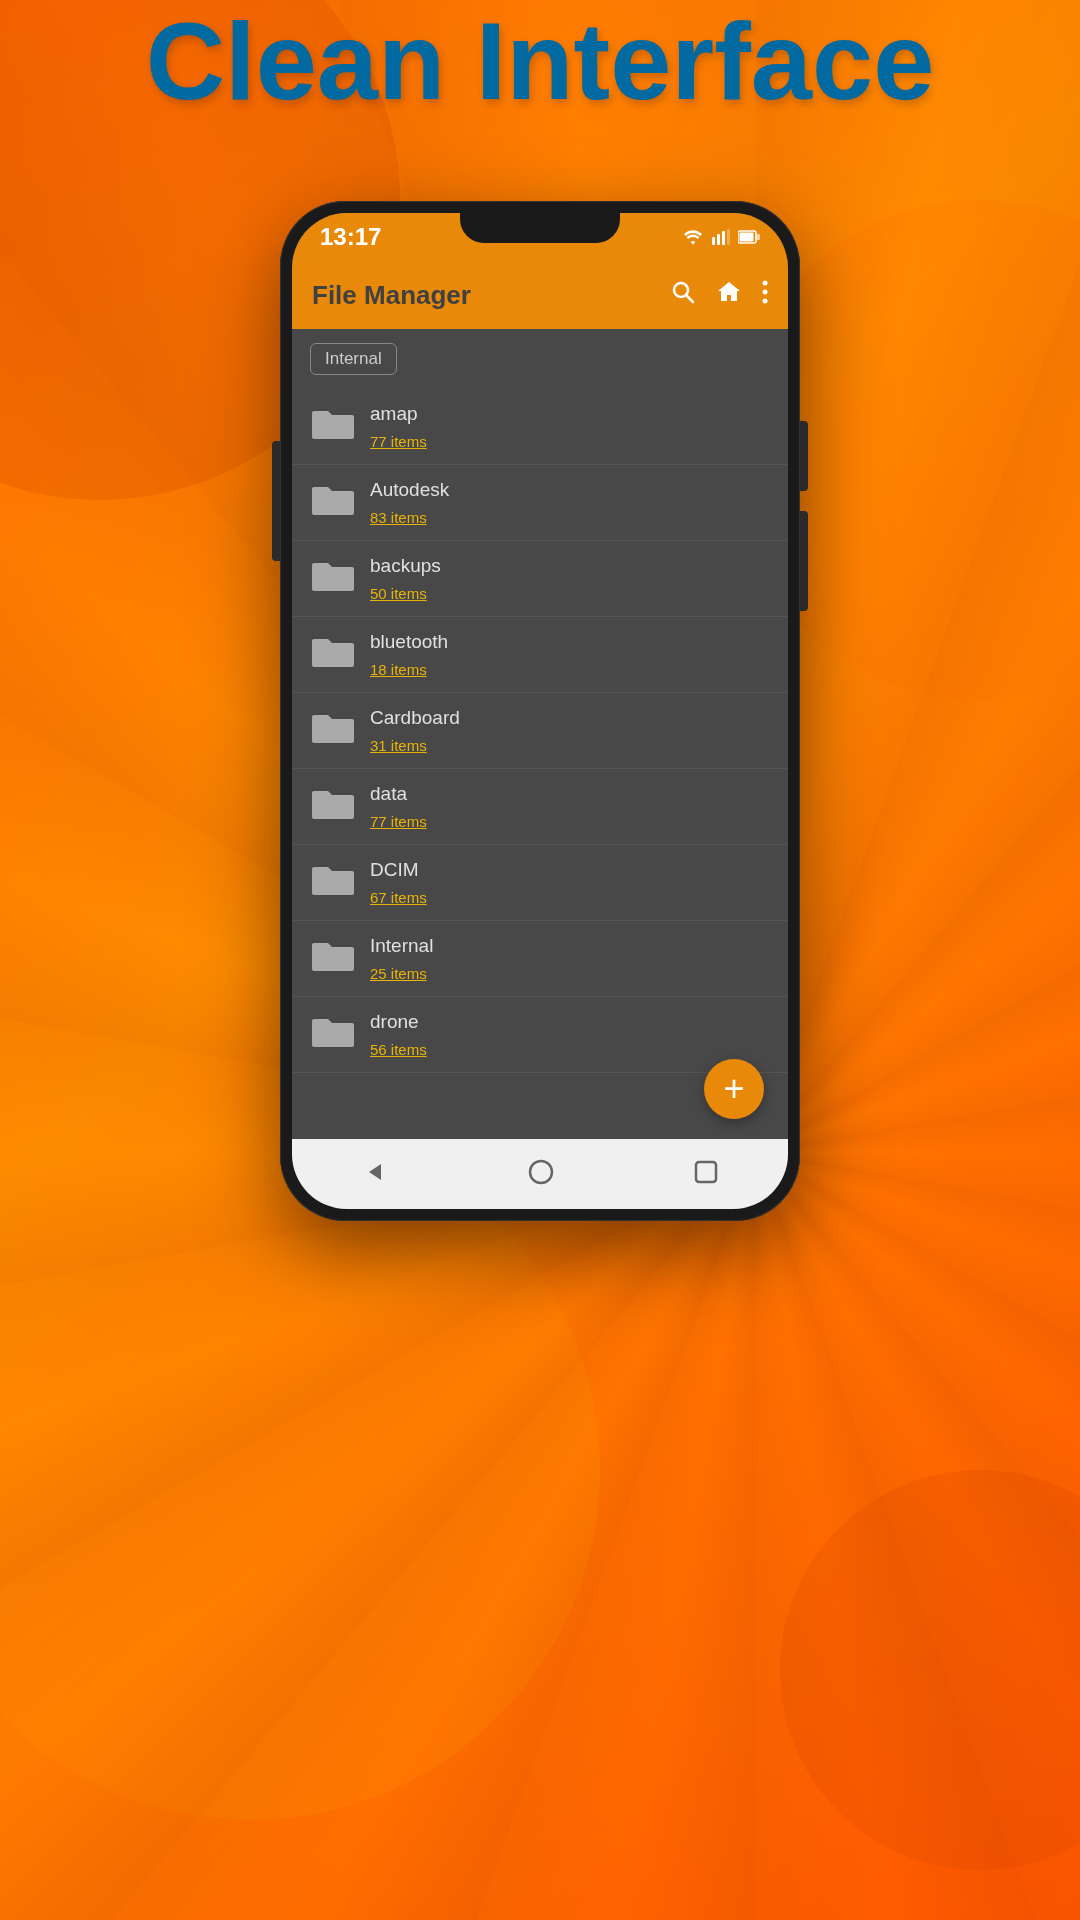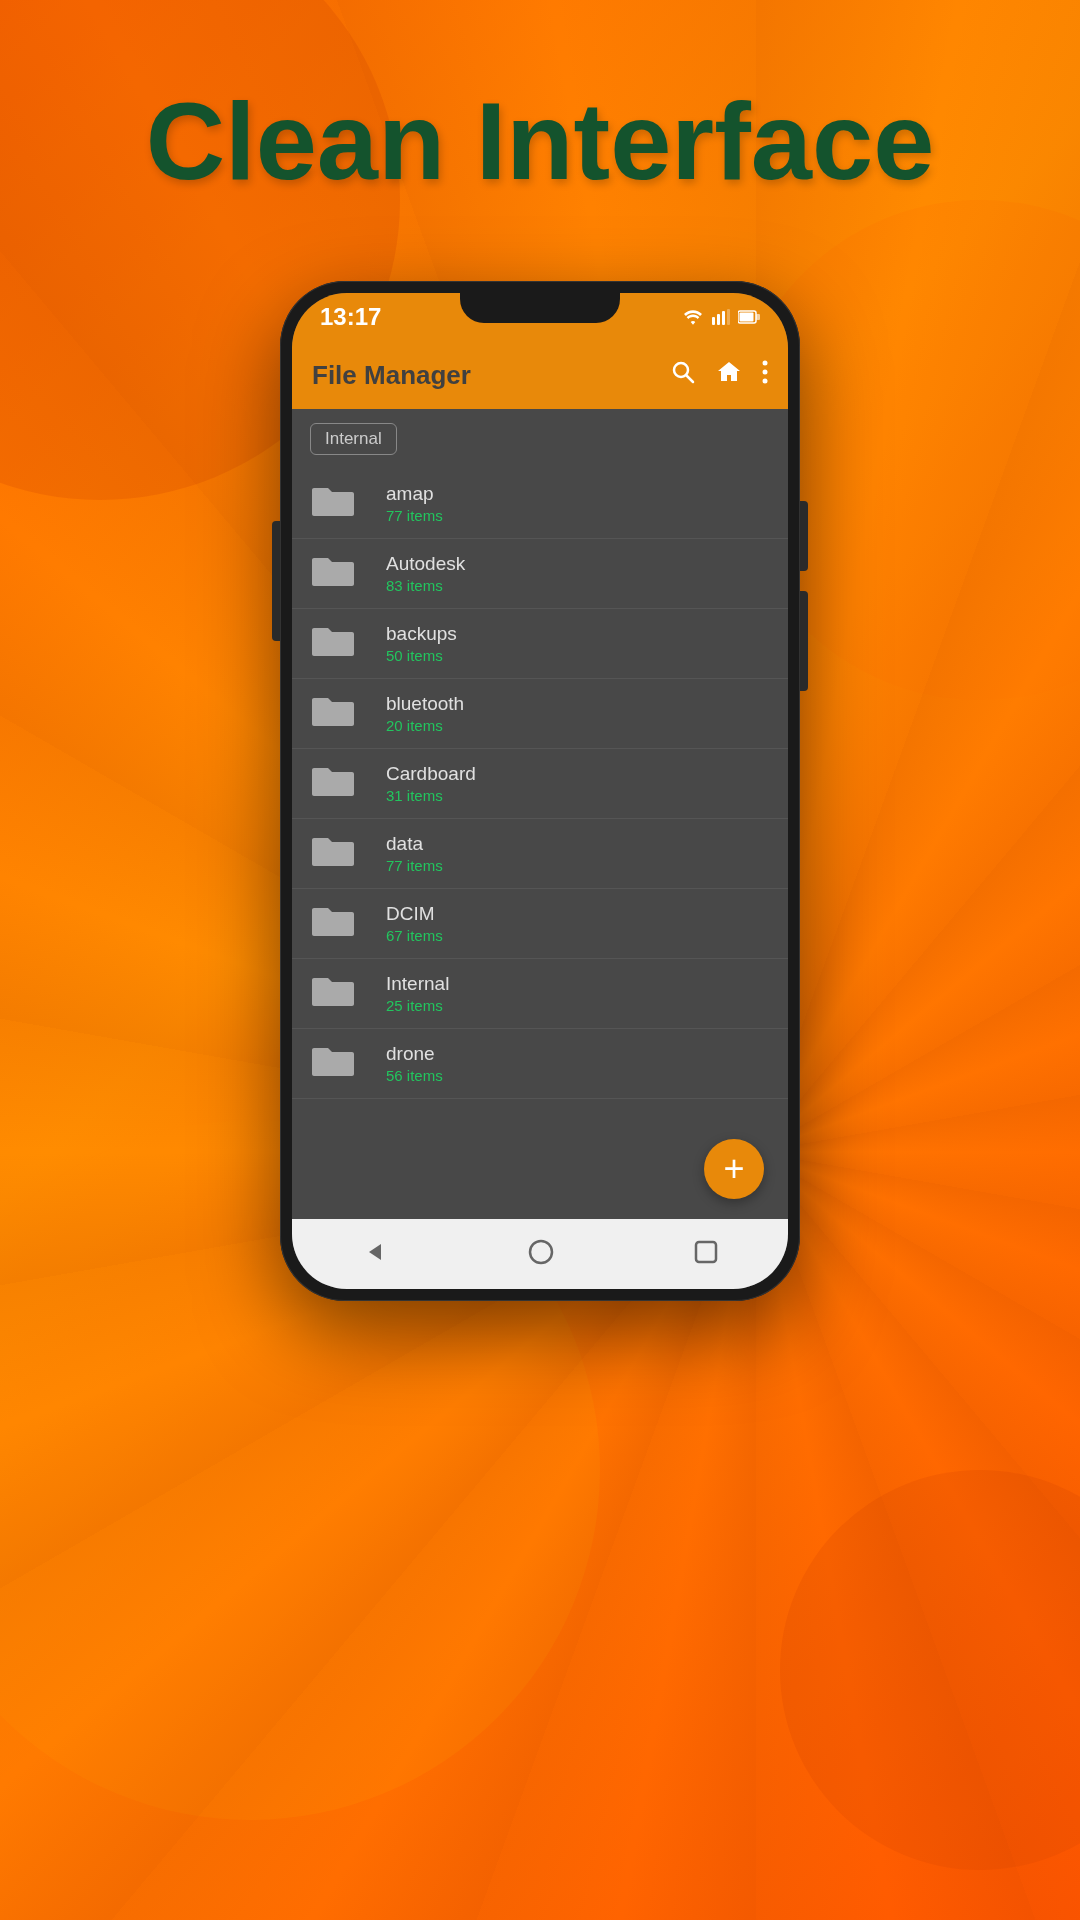--- a/index.html
+++ b/index.html
@@ -47,24 +47,23 @@
     .bg-swirl {
       position: absolute;
       width: 100%; height: 100%;
       background-image: repeating-conic-gradient(from 0deg at 70% 60%, rgba(180,60,0,0.15) 0deg, transparent 10deg, rgba(180,60,0,0.1) 20deg);
       pointer-events: none;
     }
 
     .headline {
       position: relative;
       z-index: 10;
-      margin-top: 80px;
       font-size: 110px;
       font-weight: 900;
-      color: #14532d;
+      color: #0369a1;
       text-align: center;
       line-height: 1.1;
       text-shadow: 2px 4px 8px rgba(0,0,0,0.2);
       padding: 0 60px;
     }
 
     
     .phone-wrapper {
       position: relative;
       z-index: 10;
@@ -223,21 +222,20 @@
       flex-direction: column;
     }
 
     .file-item {
       display: flex;
       align-items: center;
       padding: 14px 18px;
       border-bottom: 1px solid #555;
       cursor: pointer;
       flex-shrink: 0;
-      gap: 16px;
     }
 
     .folder-icon {
       width: 44px;
       height: 36px;
       margin-right: 16px;
       flex-shrink: 0;
     }
 
     .file-info {
@@ -245,23 +243,24 @@
       flex-direction: column;
     }
 
     .file-name {
       color: #e0e0e0;
       font-size: 19px;
       font-weight: 400;
     }
 
     .file-count {
-      color: #22c55e;
+      color: #eab308;
       font-size: 15px;
-      margin-top: 2px;
+      margin-top: 8px;
+      text-decoration: underline;
     }
 
     
     .bottom-nav {
       background: #f0f0f0;
       height: 70px;
       display: flex;
       align-items: center;
       justify-content: space-around;
       flex-shrink: 0;
@@ -390,21 +389,21 @@
                 <span class="file-name">backups</span>
                 <span class="file-count">50 items</span>
               </div>
             </div>
             <div class="file-item">
               <div><svg class="folder-icon" viewBox="0 0 44 36" fill="#aaa">
       <path d="M2 6C2 4.9 2.9 4 4 4h14l4 4h20c1.1 0 2 .9 2 2v20c0 1.1-.9 2-2 2H4c-1.1 0-2-.9-2-2V6z"></path>
     </svg></div>
               <div class="file-info">
                 <span class="file-name">bluetooth</span>
-                <span class="file-count">20 items</span>
+                <span class="file-count">18 items</span>
               </div>
             </div>
             <div class="file-item">
               <div><svg class="folder-icon" viewBox="0 0 44 36" fill="#aaa">
       <path d="M2 6C2 4.9 2.9 4 4 4h14l4 4h20c1.1 0 2 .9 2 2v20c0 1.1-.9 2-2 2H4c-1.1 0-2-.9-2-2V6z"></path>
     </svg></div>
               <div class="file-info">
                 <span class="file-name">Cardboard</span>
                 <span class="file-count">31 items</span>
               </div>

